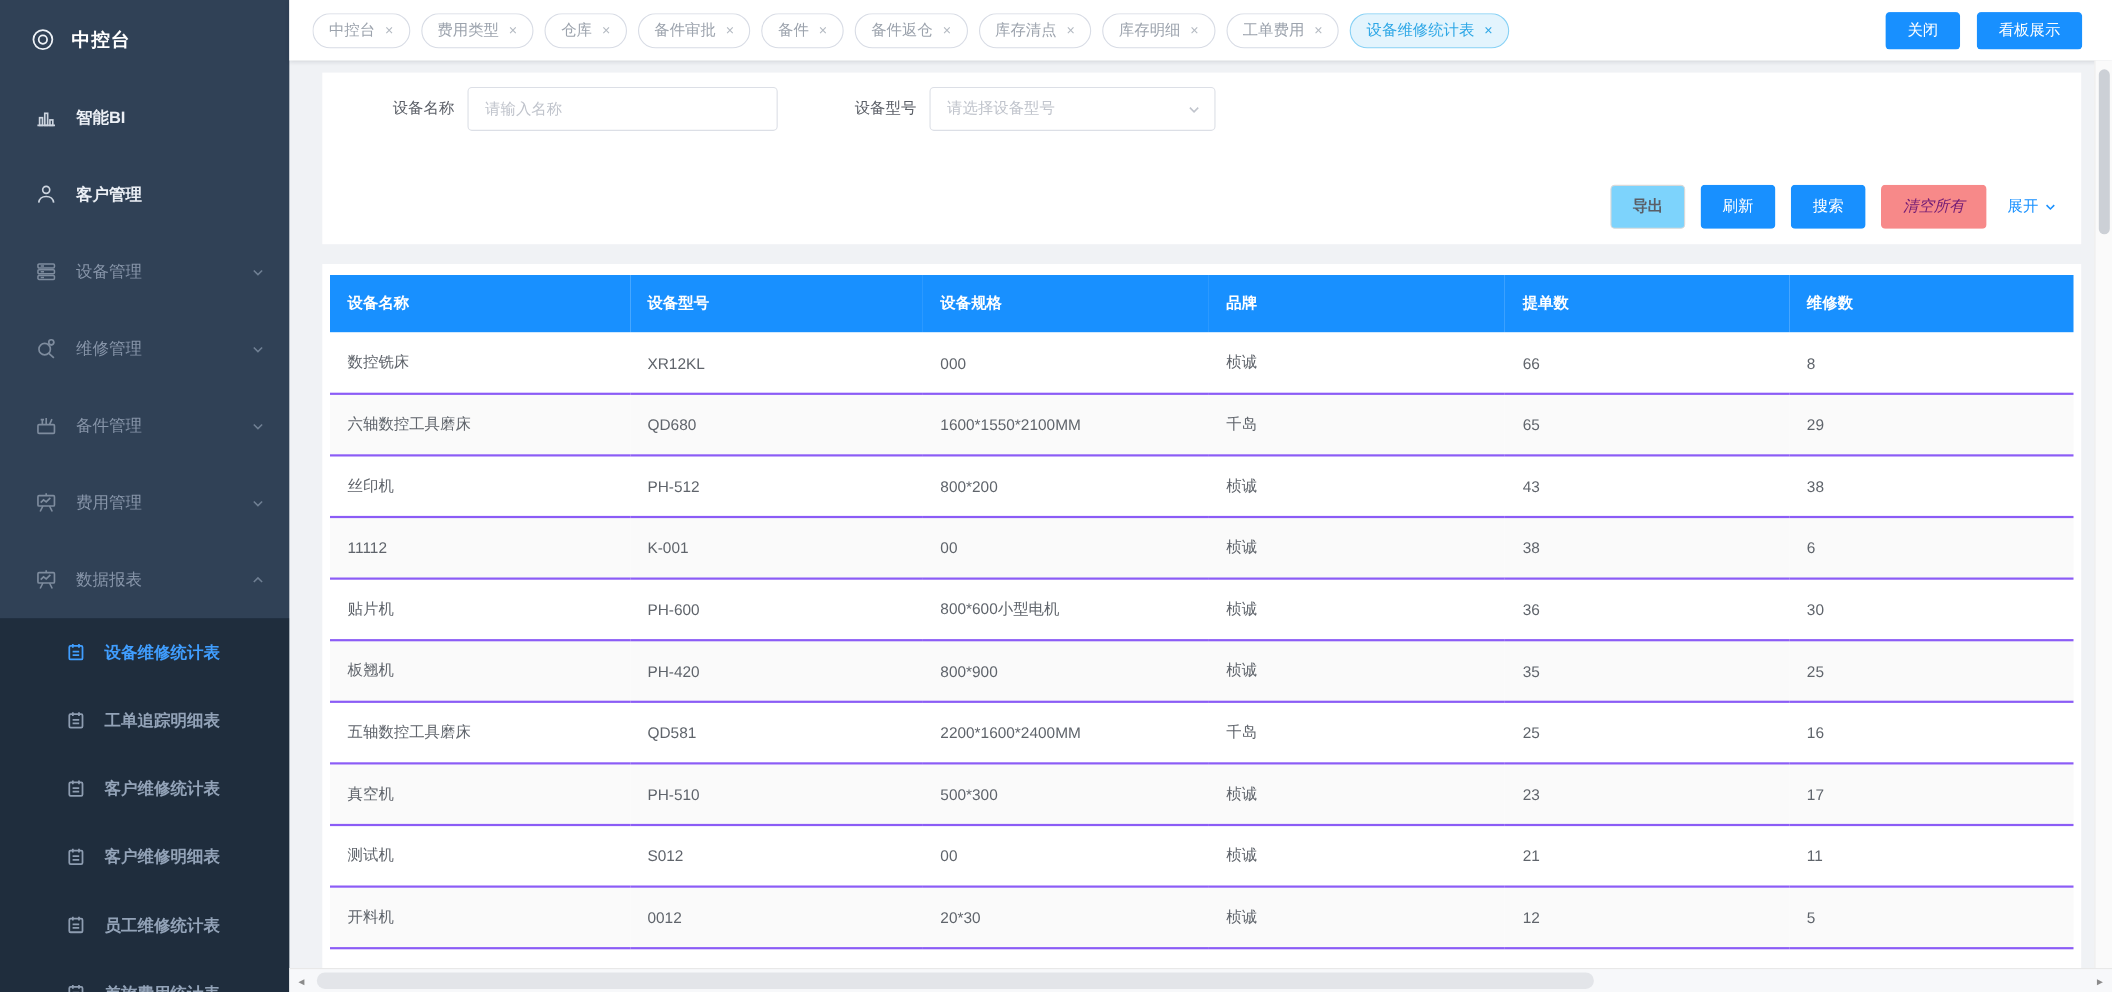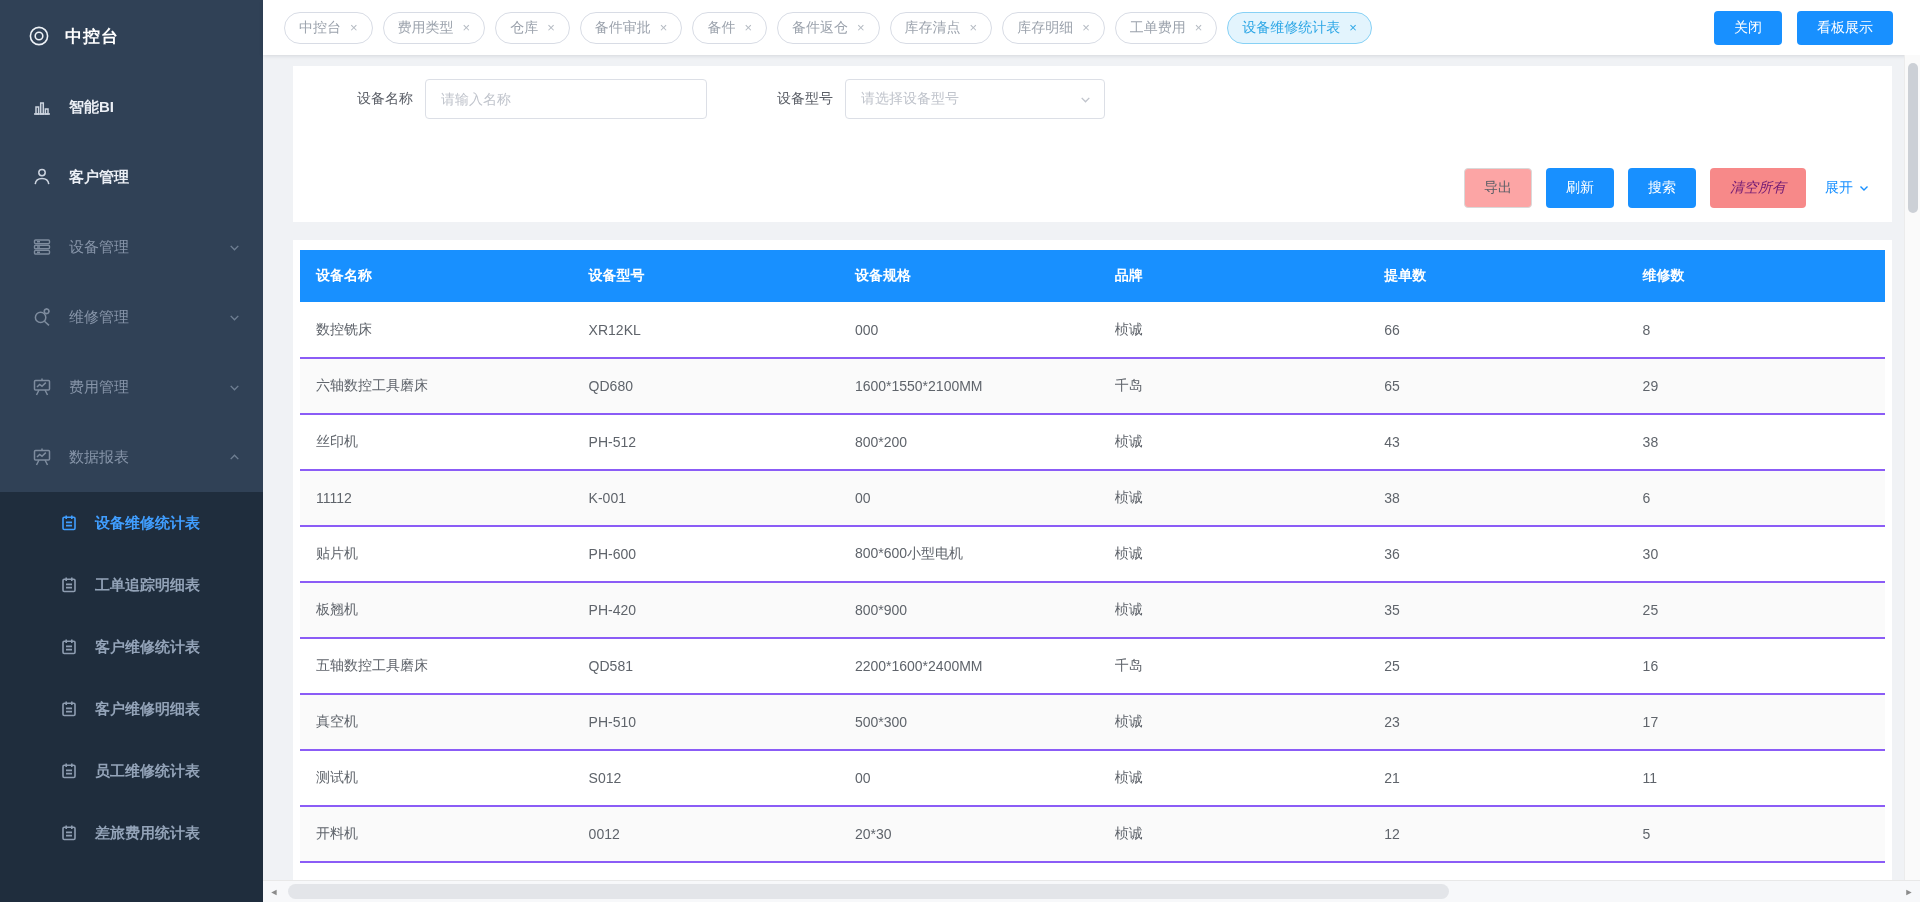--- a/index.html
+++ b/index.html
@@ -39,21 +39,21 @@
   .tab{height:32px;display:inline-flex;align-items:center;gap:9px;padding:0 14px;
        border:1px solid #d8dce5;border-radius:16px;background:#fff;color:#9ca3ad;
        font-size:14px;cursor:pointer;white-space:nowrap;}
   .tab-close{font-size:13px;color:#b4bac2;line-height:1;}
   .tab.active{background:var(--tab-active-bg);border-color:var(--tab-active-border);color:var(--tab-active-text);}
   .tab.active .tab-close{color:var(--tab-active-text);}
   .topbar-actions{display:flex;gap:15px;margin-left:16px;justify-content:space-between;}
   .btn{height:34px;padding:0 19px;border-radius:4px;font-size:14px;border:1px solid transparent;
        cursor:pointer;font-family:inherit;white-space:nowrap;}
   .btn-primary{background:var(--accent);color:#fff;}
-  .btn-plain{background:#fca5a5;border-color:#d9d9d9;color:#5a5e66;}
+  .btn-plain{background:#7dd3fc;border-color:#d9d9d9;color:#5a5e66;font-weight:bold;}
   .btn-danger{background:var(--danger);color:#701a75;font-style:italic;}
 
   .content{flex:1;display:flex;flex-direction:column;padding:11px 28px 22px 30px;min-height:0;}
   .card{background:#fff;}
   .filter-card{flex:0 0 auto;padding:13px 22px 14px 0;}
   .filter-row{display:flex;align-items:center;padding-left:64px;}
   .filter-item{display:flex;align-items:center;}
   .filter-item + .filter-item{margin-left:70px;}
   .filter-item label{font-size:14px;color:#5a5e66;margin-right:12px;}
   .input{width:282px;height:40px;border:1px solid #dcdfe6;border-radius:4px;padding:0 15px;
@@ -151,20 +151,35 @@
           <span class="label">维修管理</span>
           <span class="chev">
             <svg width="13" height="13" viewBox="0 0 12 12" fill="none" stroke="currentColor" stroke-width="1.3">
               <path d="M2.5 4.5 6 8l3.5-3.5"></path>
             </svg>
           </span>
         </div>
         <div class="nav-item">
           <span class="icon">
             <svg width="20" height="20" viewBox="0 0 20 20" fill="none" stroke="currentColor" stroke-width="1.5">
+              <rect x="2.5" y="9" width="15" height="8" rx="1"></rect>
+              <path d="M6.5 9V4.5M10 9V3M13 9l2.2-5"></path>
+              <path d="M5 4.5h3"></path>
+            </svg>
+          </span>
+          <span class="label">备件管理</span>
+          <span class="chev">
+            <svg width="13" height="13" viewBox="0 0 12 12" fill="none" stroke="currentColor" stroke-width="1.3">
+              <path d="M2.5 4.5 6 8l3.5-3.5"></path>
+            </svg>
+          </span>
+        </div>
+        <div class="nav-item">
+          <span class="icon">
+            <svg width="20" height="20" viewBox="0 0 20 20" fill="none" stroke="currentColor" stroke-width="1.5">
               <path d="M10 1.5v2"></path>
               <rect x="2.5" y="3.5" width="15" height="9.5" rx="1"></rect>
               <path d="m5 10 2.6-2.6 2.4 1.8 3.8-3.6"></path>
               <path d="m7 13-2.5 5M13 13l2.5 5"></path>
             </svg>
           </span>
           <span class="label">费用管理</span>
           <span class="chev">
             <svg width="13" height="13" viewBox="0 0 12 12" fill="none" stroke="currentColor" stroke-width="1.3">
               <path d="M2.5 4.5 6 8l3.5-3.5"></path>

